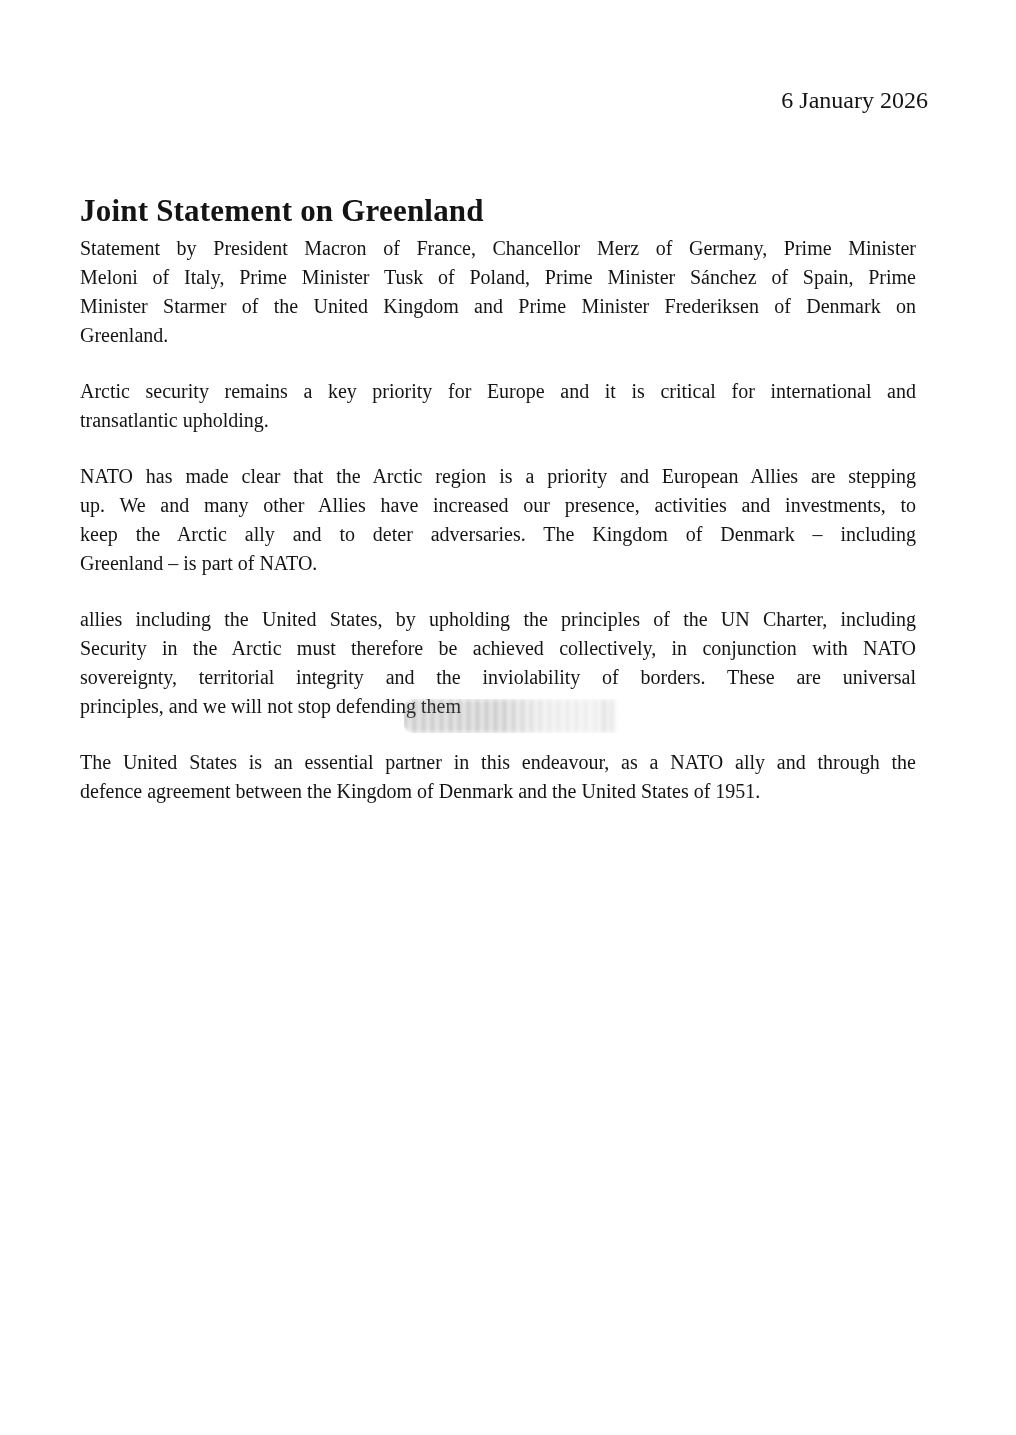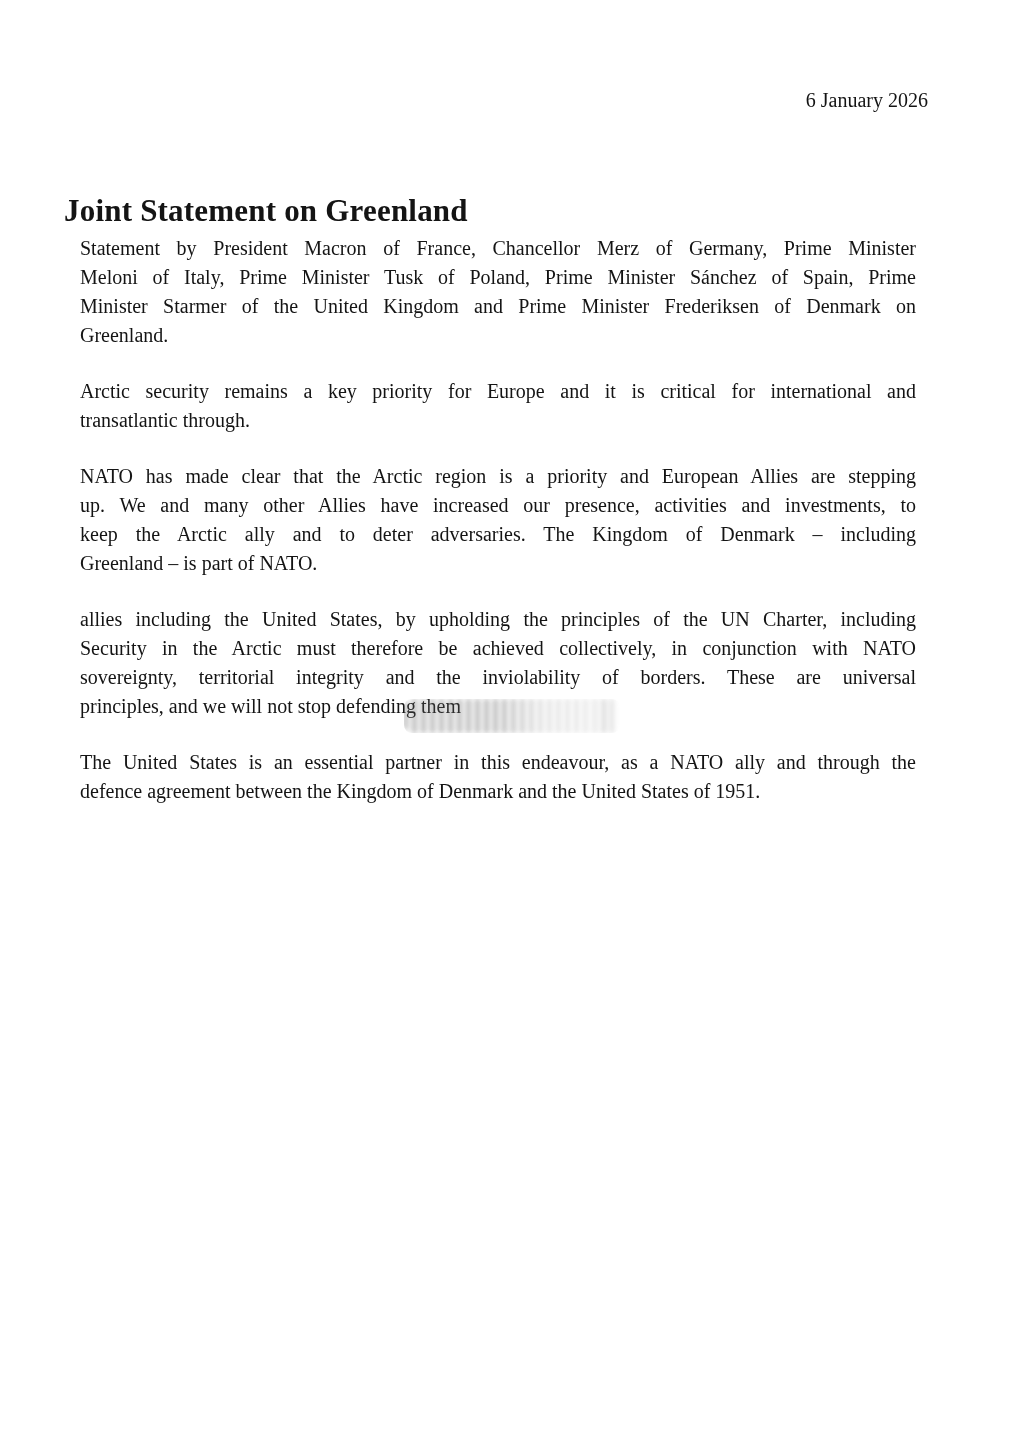--- a/index.html
+++ b/index.html
@@ -15,27 +15,27 @@
     overflow: hidden;
     font-family: "Liberation Serif", "DejaVu Serif", serif;
     color: #141414;
   }
   .date {
     position: absolute;
     top: 86px;
     left: 80px;
     width: 848px;
     text-align: right;
-    font-size: 20px;
+    font-size: 24px;
     line-height: 28px;
   }
   .doc-title {
     position: absolute;
     top: 170px;
-    left: 64px;
+    left: 80px;
     width: 848px;
     font-size: 31px;
     font-weight: bold;
     line-height: 40px;
     letter-spacing: 0.2px;
   }
   .document-body {
     position: absolute;
     top: 234px;
     left: 80px;
@@ -96,21 +96,21 @@
 
   <div class="document-body">
       <div class="paragraph">
         <div class="line">Statement by President Macron of France, Chancellor Merz of Germany, Prime Minister</div>
         <div class="line">Meloni of Italy, Prime Minister Tusk of Poland, Prime Minister Sánchez of Spain, Prime</div>
         <div class="line">Minister Starmer of the United Kingdom and Prime Minister Frederiksen of Denmark on</div>
         <div class="line last">Greenland.</div>
       </div>
       <div class="paragraph">
         <div class="line">Arctic security remains a key priority for Europe and it is critical for international and</div>
-        <div class="line last">transatlantic through.</div>
+        <div class="line last">transatlantic upholding.</div>
       </div>
       <div class="paragraph">
         <div class="line">NATO has made clear that the Arctic region is a priority and European Allies are stepping</div>
         <div class="line">up. We and many other Allies have increased our presence, activities and investments, to</div>
         <div class="line">keep the Arctic ally and to deter adversaries. The Kingdom of Denmark – including</div>
         <div class="line last">Greenland – is part of NATO.</div>
       </div>
       <div class="paragraph">
         <div class="line">allies including the United States, by upholding the principles of the UN Charter, including</div>
         <div class="line">Security in the Arctic must therefore be achieved collectively, in conjunction with NATO</div>

